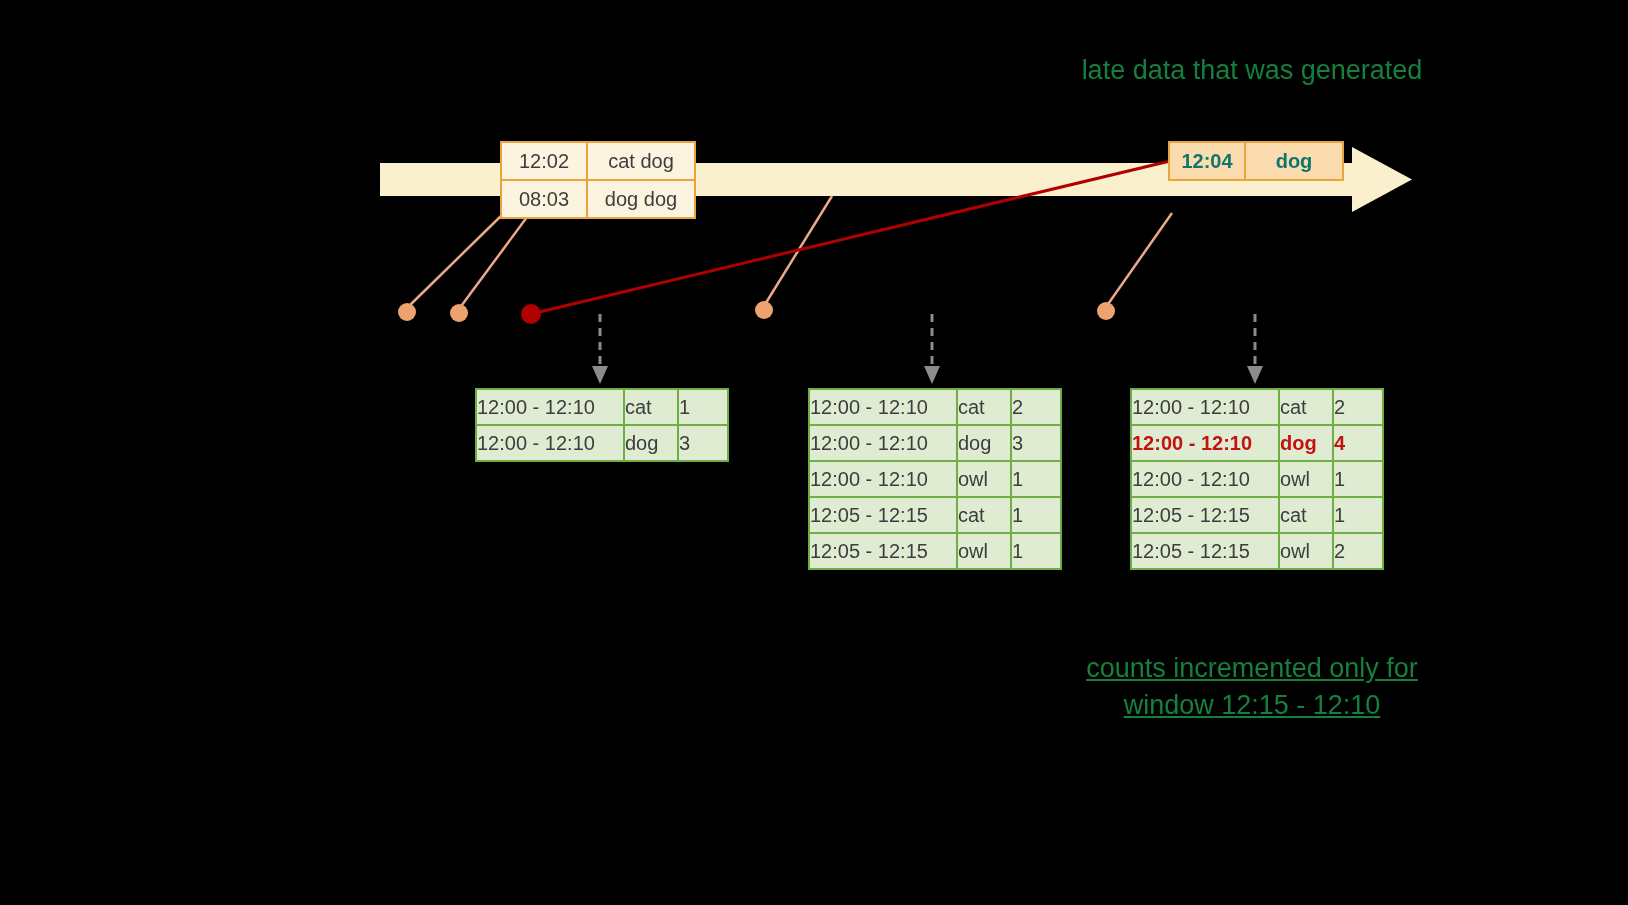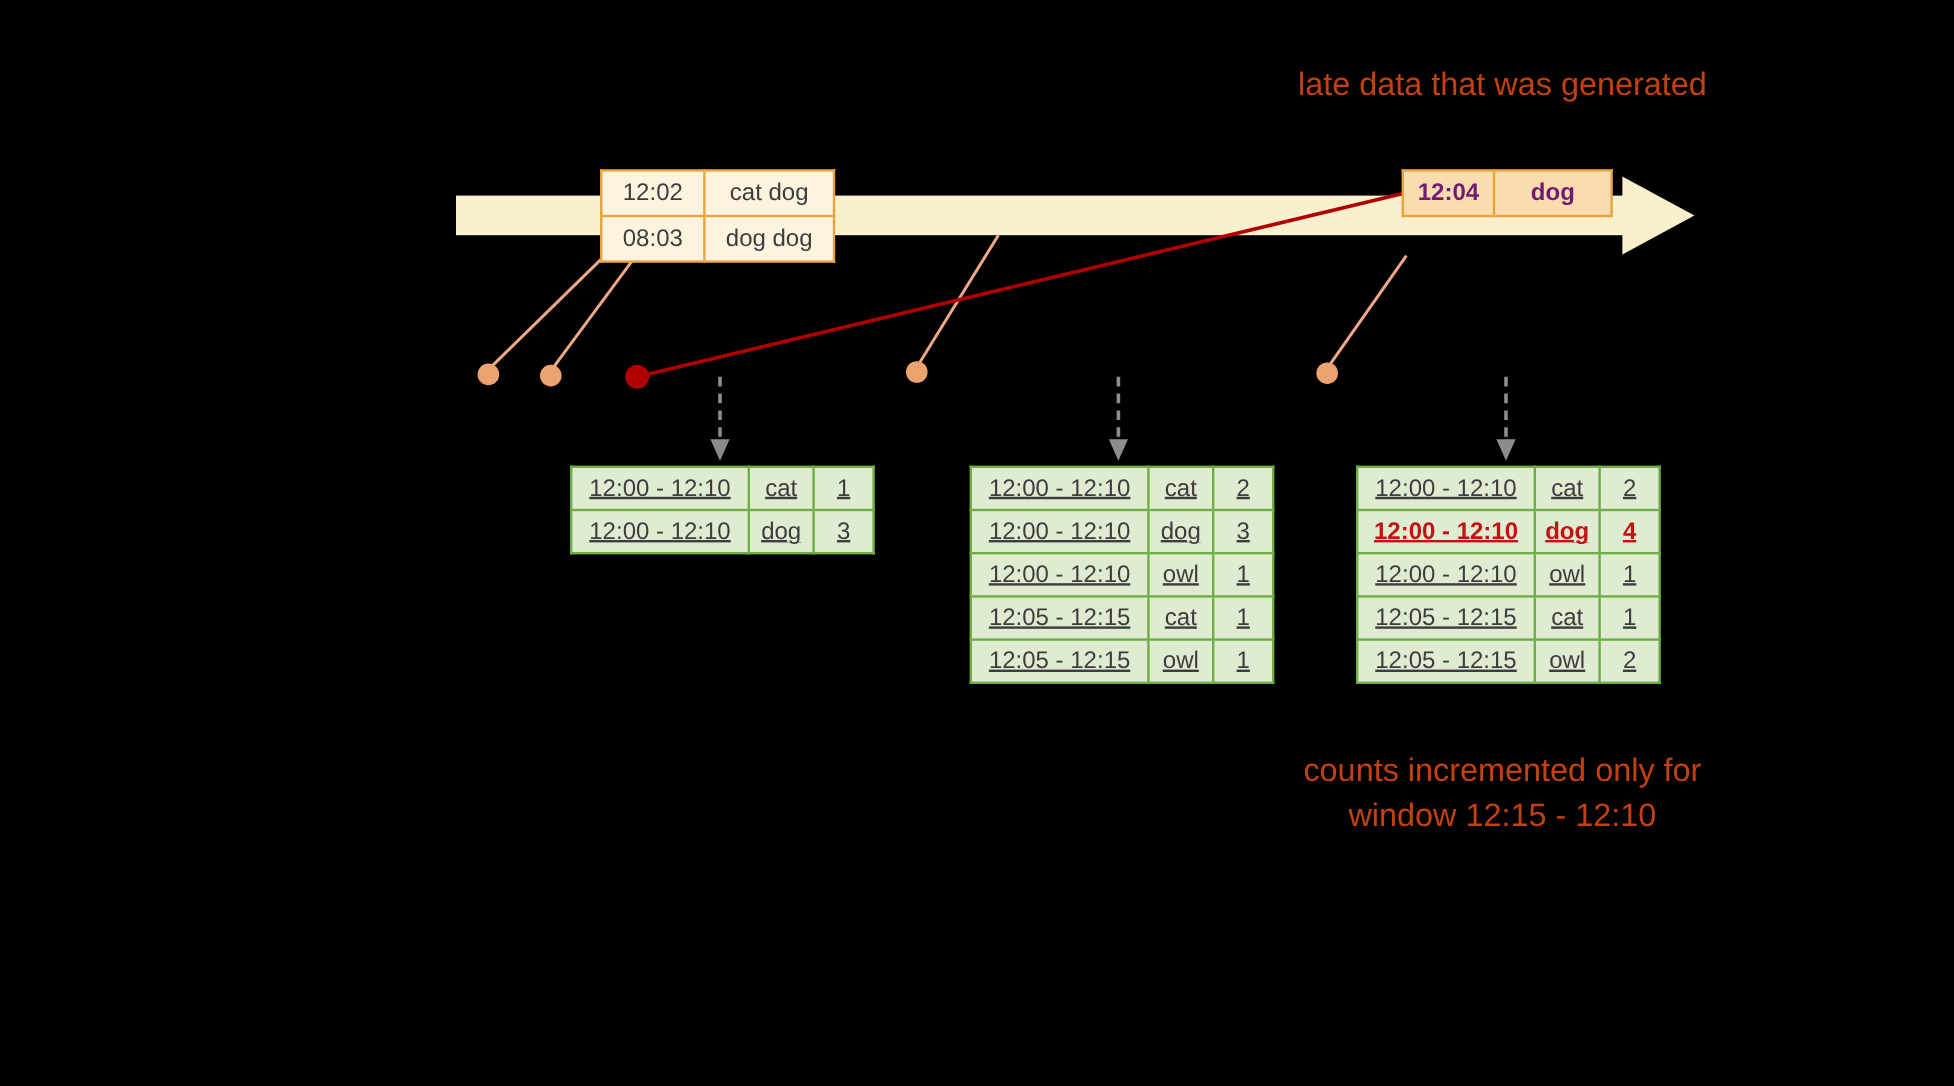--- a/index.html
+++ b/index.html
@@ -15,21 +15,21 @@
     overflow: hidden;
     font-family: "Liberation Sans", sans-serif;
   }
   .overlay {
     position: absolute;
     left: 0;
     top: 0;
   }
   .annotation {
     position: absolute;
-    color: #c2410c;
+    color: #15803d;
     font-size: 27px;
     line-height: 37px;
     text-align: center;
     width: 440px;
   }
   table {
     position: absolute;
     border-collapse: collapse;
   }
   .event-box td {
@@ -40,32 +40,30 @@
     text-align: center;
     height: 36px;
     padding: 0;
   }
   .event-box td.t { width: 84px; }
   .event-box td.w { width: 106px; }
   .event-box.narrow td.t { width: 74px; }
   .event-box.narrow td.w { width: 96px; }
   .event-box tr.late td {
     background: #fbdcae;
-    color: #701a75;
+    color: #0f766e;
     font-weight: bold;
   }
   .result-table td {
     border: 2.5px solid #6fae45;
     background: #dfecd2;
     color: #3d3d3d;
     font-size: 20px;
-    text-align: center;
     height: 34px;
     padding: 0;
-    text-decoration: underline;
   }
   .result-table td.win { width: 146px; }
   .result-table td.word { width: 52px; }
   .result-table td.cnt { width: 48px; }
   .result-table tr.late td {
     color: #c41111;
     font-weight: bold;
   }
 </style>
 </head>
@@ -194,18 +192,18 @@
       <td class="cnt">1</td>
     </tr>
     <tr>
       <td class="win">12:05 - 12:15</td>
       <td class="word">owl</td>
       <td class="cnt">2</td>
     </tr>
   </tbody>
     </table>
 
-  <div class="annotation" style="left:1032px; top:624px;">
+  <div class="annotation" style="left:1032px; top:650px;text-decoration:underline;">
     <div>counts incremented only for</div>
     <div>window 12:15 - 12:10</div>
   </div>
 
 </div>
 
 </body></html>

